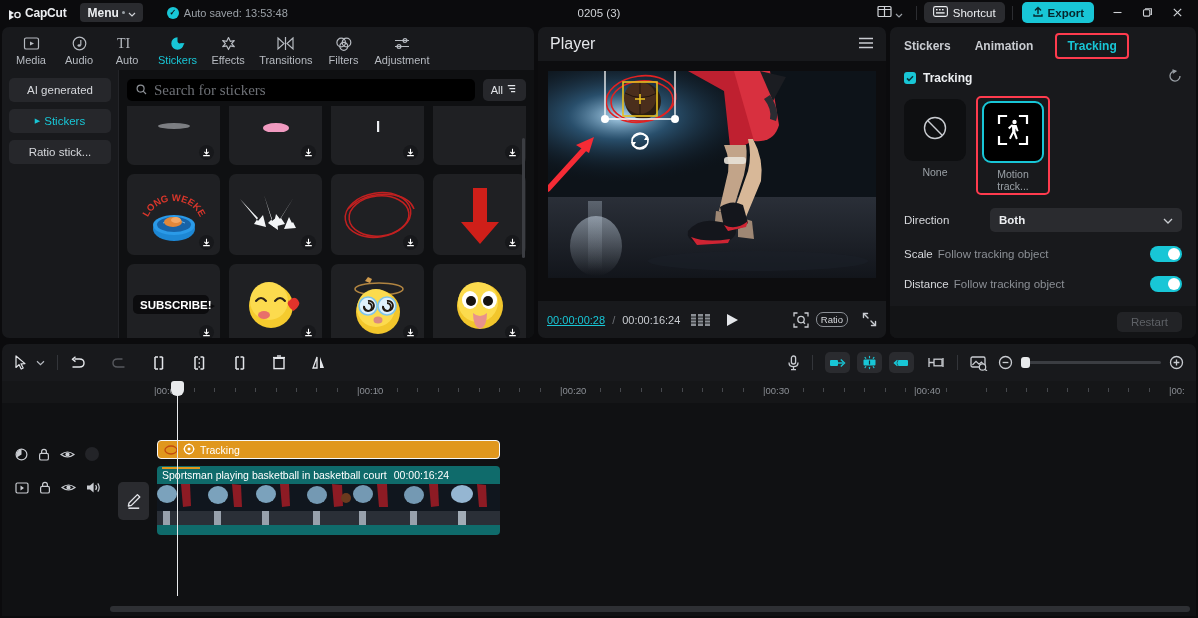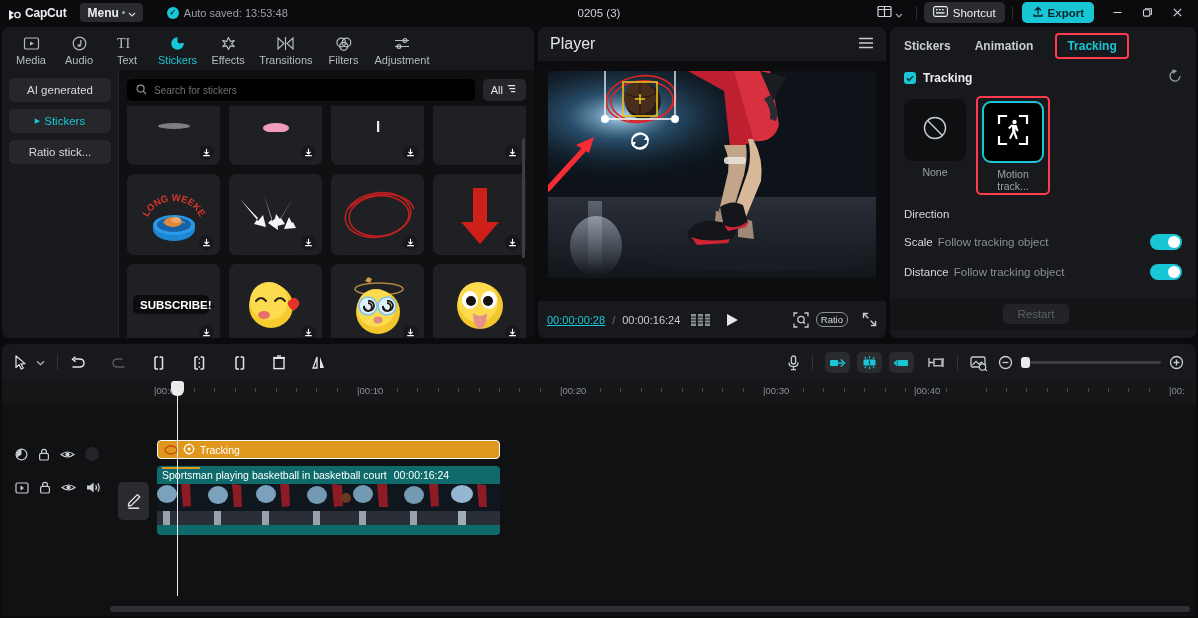--- a/index.html
+++ b/index.html
@@ -73,21 +73,21 @@
   .side-btn.active { color: #18c6d6; gap: 4px; }
   .side-caret { font-size: 7px; color: #18c6d6; }
   .lp-main { flex: 1; background: #0f1012; border-left: 1px solid #232428; position: relative; padding: 0 8px; }
   .search-row { display: flex; align-items: center; gap: 8px; padding-top: 9px; }
   .search-box {
     flex: 1; height: 22px; border-radius: 5px; background: #000; display: flex; align-items: center;
     gap: 7px; padding: 0 9px; cursor: text;
   }
   .search-box input {
     background: transparent; border: none; outline: none; flex: 1;
-    font-family: Liberation Sans, sans-serif; font-size: 10px; color: #d6d8dc;
+    font-family: Liberation Serif, serif; font-size: 15px; color: #d6d8dc;
   }
   .search-box input::placeholder { color: #6d7076; }
   .filter-btn {
     height: 22px; padding: 0 8px; border-radius: 5px; background: #26272b;
     display: flex; align-items: center; gap: 4px; font-size: 11px; color: #e4e6ea; cursor: pointer;
   }
   .grid-wrap { position: absolute; left: 8px; right: 8px; top: 36px; bottom: 0; overflow: hidden; }
   .sticker-grid { display: grid; grid-template-columns: repeat(4, 1fr); gap: 9px; margin-top: -22px; }
   .cell {
     position: relative; height: 81px; background: #1f2023; border-radius: 7px;
@@ -159,22 +159,22 @@
     display: flex; align-items: center; padding: 0 9px; font-size: 11.5px; font-weight: bold;
     color: #eceef1; cursor: pointer;
   }
   .select .cv { margin-left: auto; }
   .toggle {
     margin-left: auto; width: 32px; height: 16px; border-radius: 9px; background: #18c6d6;
     position: relative; cursor: pointer;
   }
   .toggle .knob { position: absolute; right: 2px; top: 2px; width: 12px; height: 12px; border-radius: 50%; background: #fff; }
   .restart-bar {
-    position: absolute; left: 0; right: 0; bottom: 8px; height: 32px; background: #131416;
-    display: flex; align-items: center; justify-content: center; padding-right: 14px;
+    position: absolute; left: 0; right: 0; bottom: 0; height: 32px; background: #131416;
+    display: flex; align-items: center; justify-content: flex-end; padding-right: 14px;
   }
   .restart-btn {
     padding: 4px 14px; border-radius: 5px; background: #222326;
     font-size: 11.5px; color: #5e6166; cursor: pointer;
   }
 
   
   .tl-toolbar {
     position: absolute; left: 2px; top: 344px; width: 1194px; height: 37px;
     background: #18191c; border-radius: 7px 7px 0 0;
@@ -342,21 +342,21 @@
         </span>
         <span>Audio</span>
       </div>
 
       <div class="lp-tab">
         <span class="ic">
           <svg width="22" height="15" viewBox="0 0 22 15">
             <text x="1" y="12" font-family="Liberation Serif, serif" font-size="14" fill="#b6bac0">TI</text>
           </svg>
         </span>
-        <span>Text</span>
+        <span>Auto</span>
       </div>
 
       <div class="lp-tab active">
         <span class="ic">
           <svg width="17" height="15" viewBox="0 0 17 15">
             <path d="M8.5 1.3 A6.2 6.2 0 1 0 14.7 7.5 L11 7.5 A2.8 2.8 0 0 1 8.5 4.5 Z" fill="#18c6d6"></path>
             <path d="M11.8 7.9 L14.4 7.9 L11.8 10.9 Z" fill="none" stroke="#18c6d6" stroke-width="1.1"></path>
           </svg>
         </span>
         <span>Stickers</span>
@@ -799,20 +799,28 @@
                 </svg>
               </span>
             </div>
             <div class="mode-label">Motion track...</div>
           </div>
         </div>
       </div>
 
       <div class="row">
         <span class="row-label">Direction</span>
+        <div class="select">
+          <span>Both</span>
+          <span class="cv">
+            <svg width="10" height="6" viewBox="0 0 10 6">
+                <path d="M1 1 L5 5 L9 1" stroke="#c9ccd1" stroke-width="1.3" fill="none"></path>
+              </svg>
+          </span>
+        </div>
       </div>
 
       <div class="row">
         <span class="row-label">Scale</span>
         <span class="row-sub">Follow tracking object</span>
         <div class="toggle">
             <span class="knob"></span>
           </div>
       </div>
 

